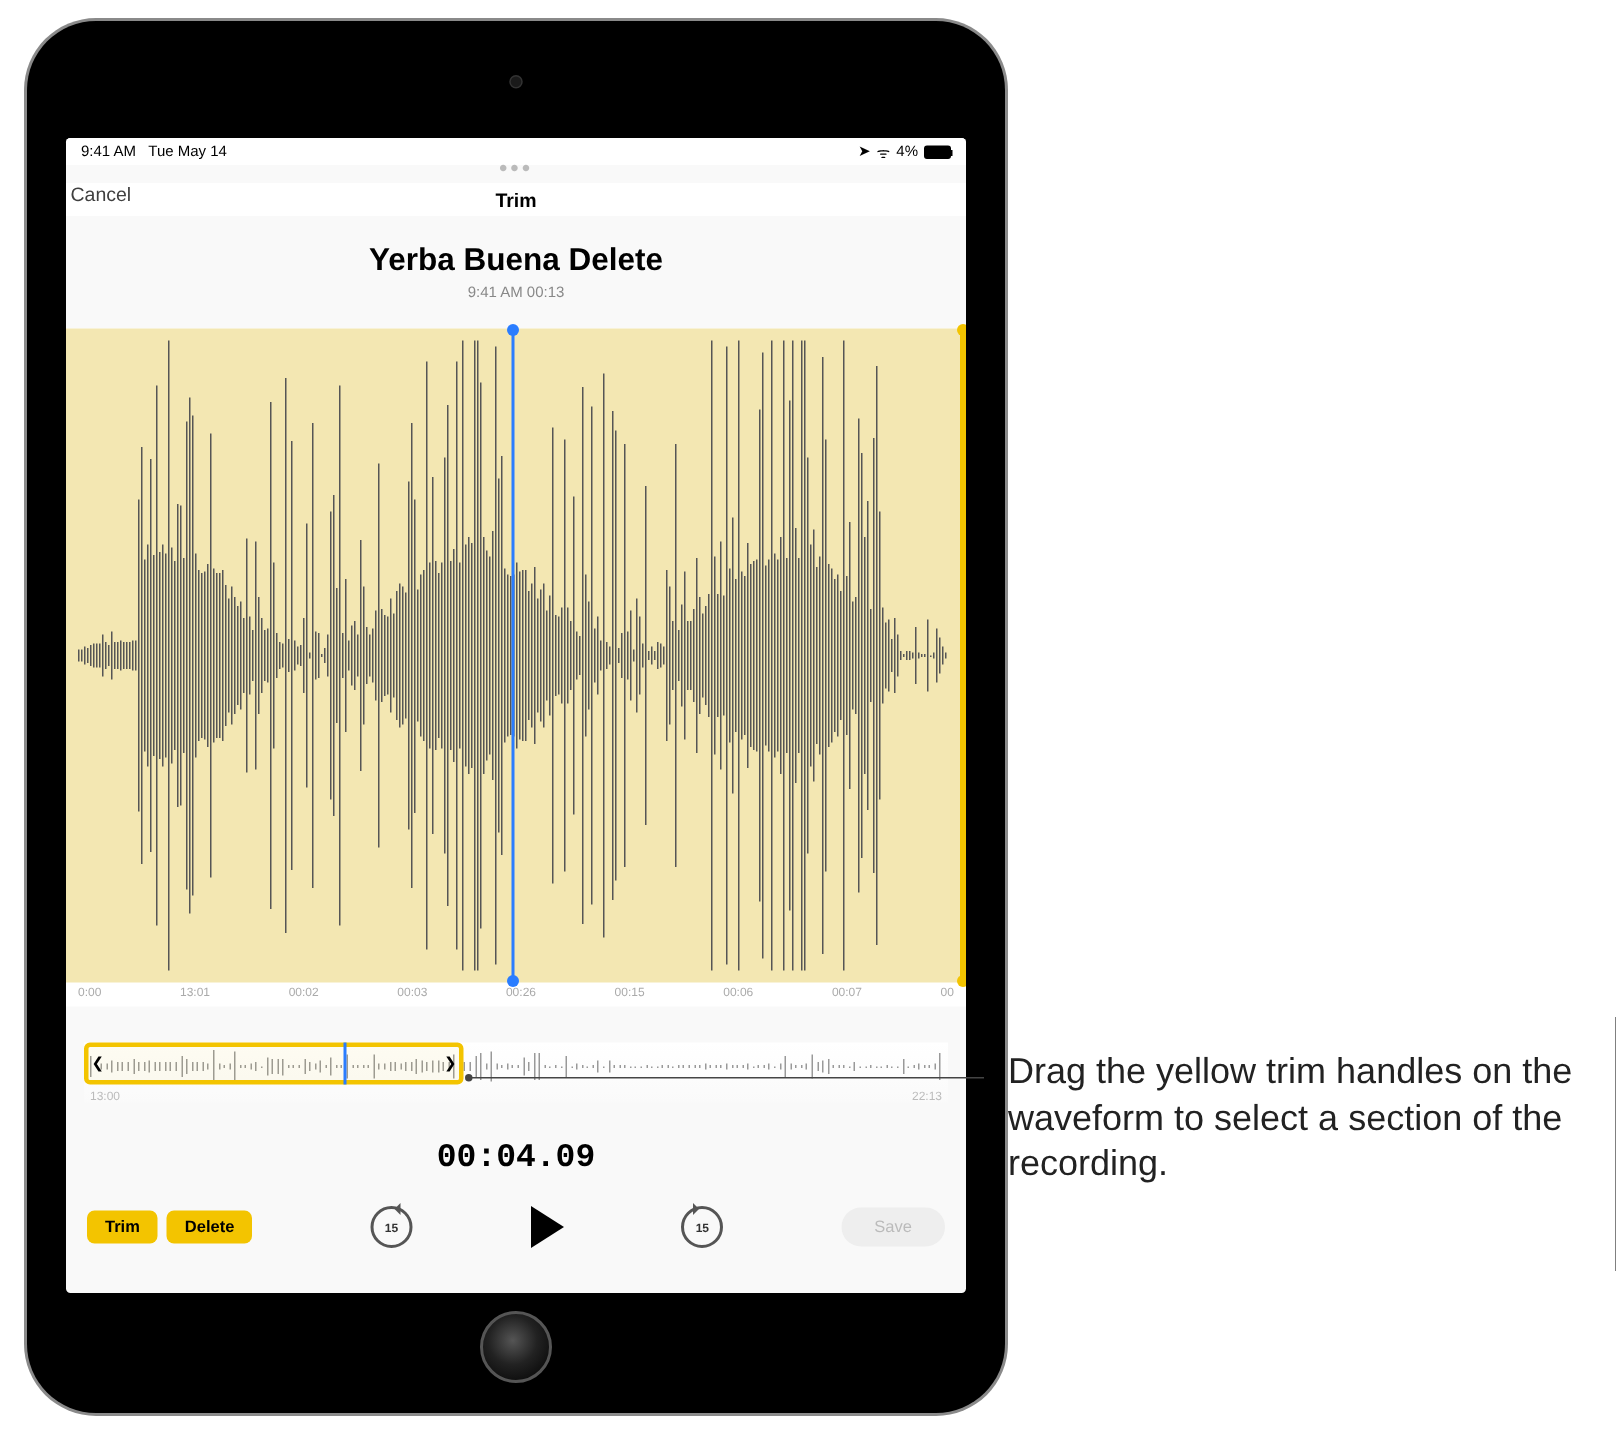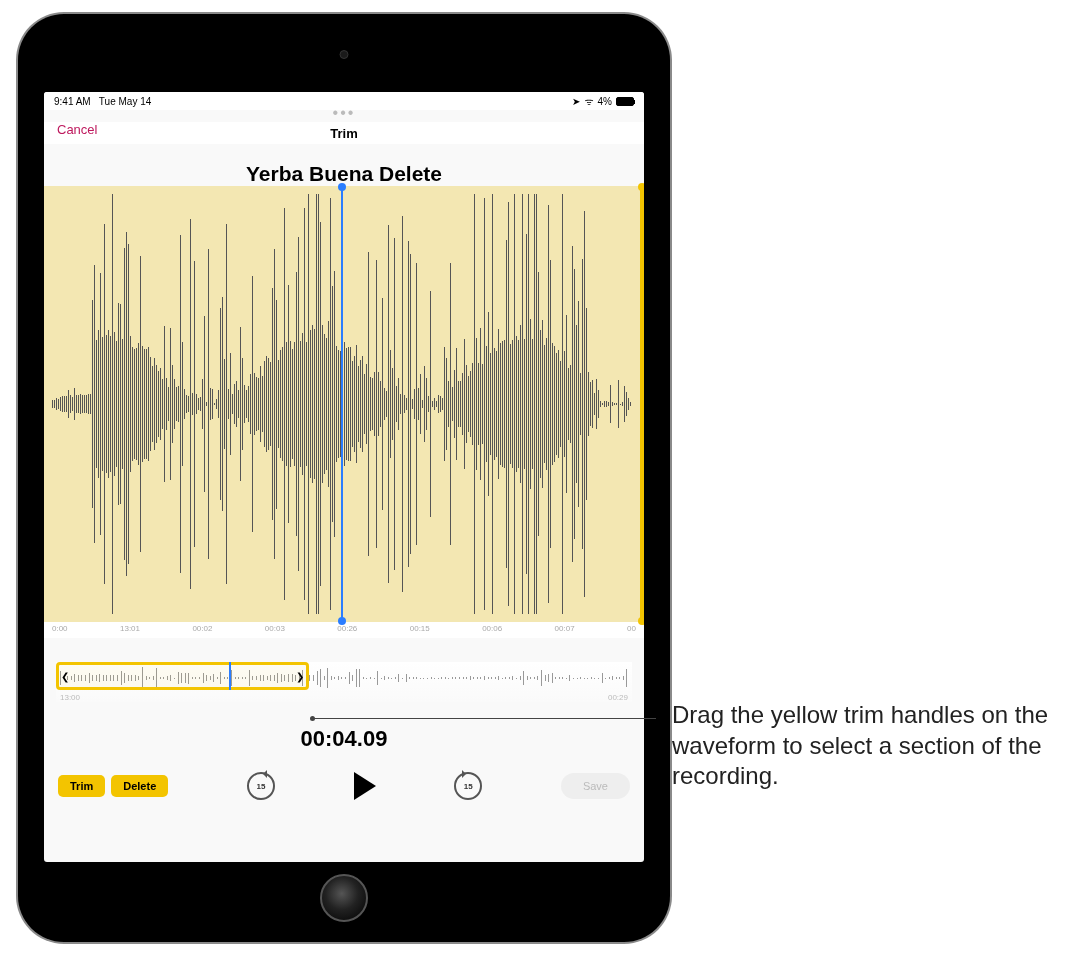--- a/index.html
+++ b/index.html
@@ -58,22 +58,22 @@
 
     .dots {
       text-align: center; color: #bbb; font-size: 16px; letter-spacing: 2px;
       height: 12px; line-height: 4px; padding-top: 1px;
     }
     .nav-row {
       display: flex; align-items: center; justify-content: center;
       position: relative; height: 22px; background: #fff;
     }
     .nav-cancel {
-      position: absolute; left: 13px; top: 0;
-      color: #be185d; font-size: 13px;
+      position: absolute; left: 3px; top: 0;
+      color: #404040; font-size: 13px;
     }
     .nav-title { font-size: 13px; font-weight: 600; }
     .rec-title { text-align: center; font-size: 21px; font-weight: 700; padding-top: 18px; }
     .rec-sub { text-align: center; font-size: 10px; color: #888; padding-top: 4px; padding-bottom: 18px; }
 
     .waveform-large {
       height: 452px; position: relative;
       background: #fff;
     }
     .wave-select-bg {
@@ -134,20 +134,21 @@
     }
     .overview-times {
       display: flex; justify-content: space-between; font-size: 8px; color: #bbb;
       position: absolute; left: 4px; right: 4px; bottom: 0;
     }
 
     .timecode {
       text-align: center; font-size: 22px; font-weight: 700;
       font-variant-numeric: tabular-nums;
       padding: 24px 0 20px 0;
+      font-family: Liberation Mono, monospace;
     }
 
     .controls {
       display: flex; align-items: center; justify-content: space-between;
       padding: 0 14px 20px 14px;
     }
     .btn-group { display:flex; gap:6px; }
     .pill {
       background: #f3c400; color: #000;
       font-size: 11px; font-weight: 600;
@@ -220,20 +221,21 @@
     </div>
 
     <div class="dots">•••</div>
 
     <div class="nav-row">
       <span class="nav-cancel">Cancel</span>
       <span class="nav-title">Trim</span>
     </div>
 
     <div class="rec-title">Yerba Buena Delete</div>
+    <div class="rec-sub">9:41 AM  00:13</div>
 
     <div class="waveform-large">
       <div class="wave-select-bg"></div>
       <div class="wave-canvas" id="wave-canvas">
           <span style="height: 8.2267px;"></span>
           <span style="height: 8.9123px;"></span>
           <span style="height: 11.0514px;"></span>
           <span style="height: 10.5694px;"></span>
           <span style="height: 13.8278px;"></span>
           <span style="height: 15.4782px;"></span>
@@ -700,21 +702,21 @@
           <span style="height: 3.72563px;"></span>
           <span style="height: 17.8176px;"></span>
         </div>
       <div class="overview-trim">
         <span>❮</span>
         <span>❯</span>
       </div>
       <div class="overview-playhead"></div>
       <div class="overview-times">
         <span>13:00</span>
-        <span>00:29</span>
+        <span>22:13</span>
       </div>
     </div>
 
     <div class="timecode">00:04.09</div>
 
     <div class="controls">
       <div class="btn-group">
         <button class="pill">Trim</button>
         <button class="pill">Delete</button>
       </div>

